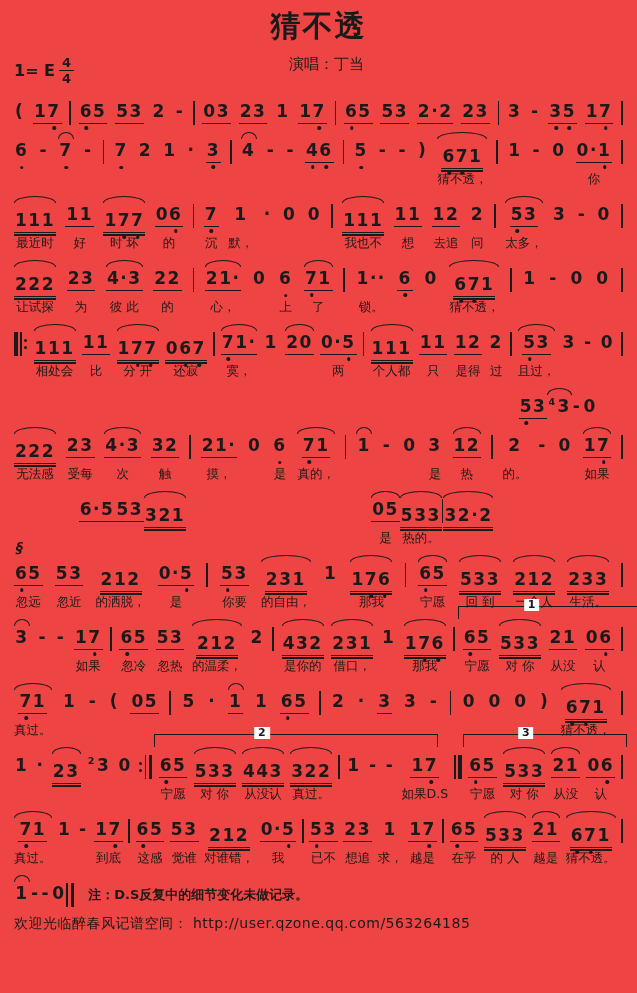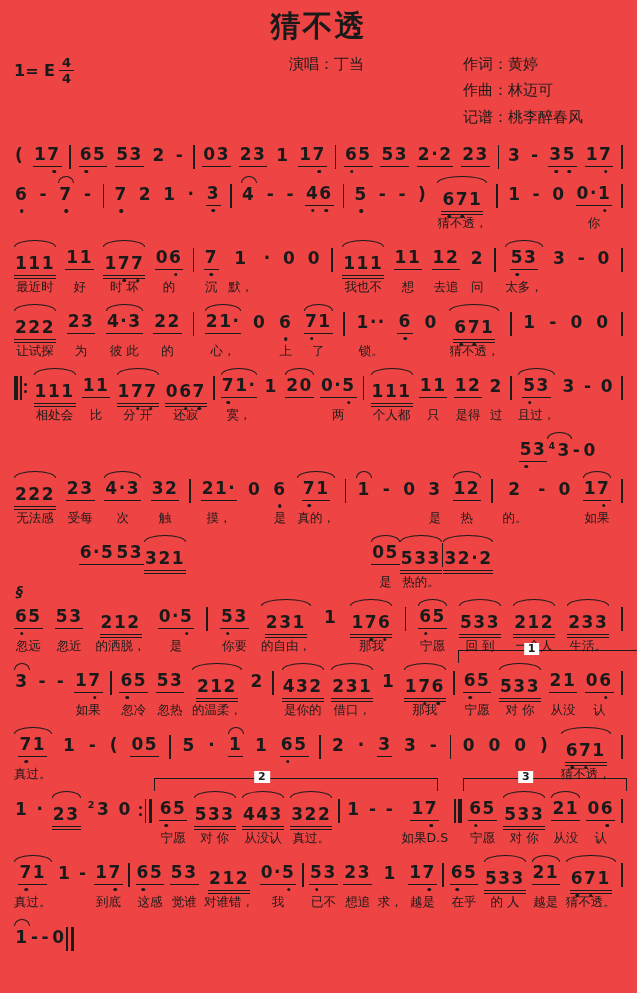--- a/index.html
+++ b/index.html
@@ -53,25 +53,20 @@
   <div class="title">猜不透</div>
   <div class="meta">
     <div class="keysig">
       <span>1= E</span>
       <span class="frac">
         <i>4</i>
         <i>4</i>
       </span>
     </div>
     <div class="singer">演唱：丁当</div>
-    <div class="credits">
-      <div>作词：黄婷</div>
-      <div>作曲：林迈可</div>
-      <div>记谱：桃李醉春风</div>
-    </div>
   </div>
 
   <div id="score">
       <div class="system">
         <div class="cell">
           <div class="arczone"></div>
           <div class="body">
             <div class="tok u0"><span class="ch">(</span></div>
           </div>
         </div>
@@ -2034,18 +2029,20 @@
           <div class="arczone"></div>
           <div class="body">
             <div class="bar">
               <i class="bline"></i>
               <i class="bthick"></i>
             </div>
           </div>
         </div>
         <div class="cell">
           <div class="arczone"></div>
+          <div class="body note-text">注：D.S反复中的细节变化未做记录。</div>
         </div>
         <div class="cell sp" style="flex-grow: 1;"></div>
       </div>
     </div>
 
+  <div class="footer">欢迎光临醉春风记谱空间： http://user.qzone.qq.com/563264185</div>
 </div>
 
 </body></html>

